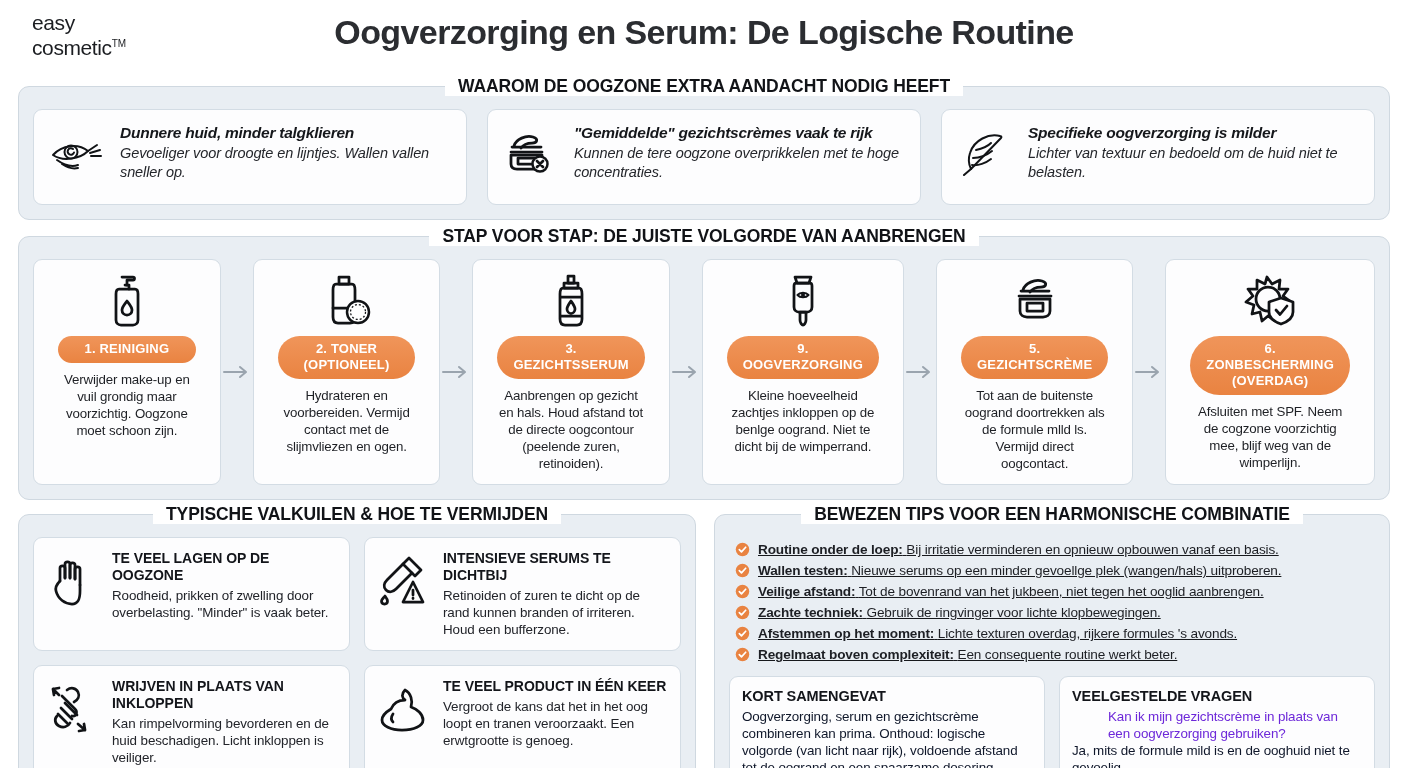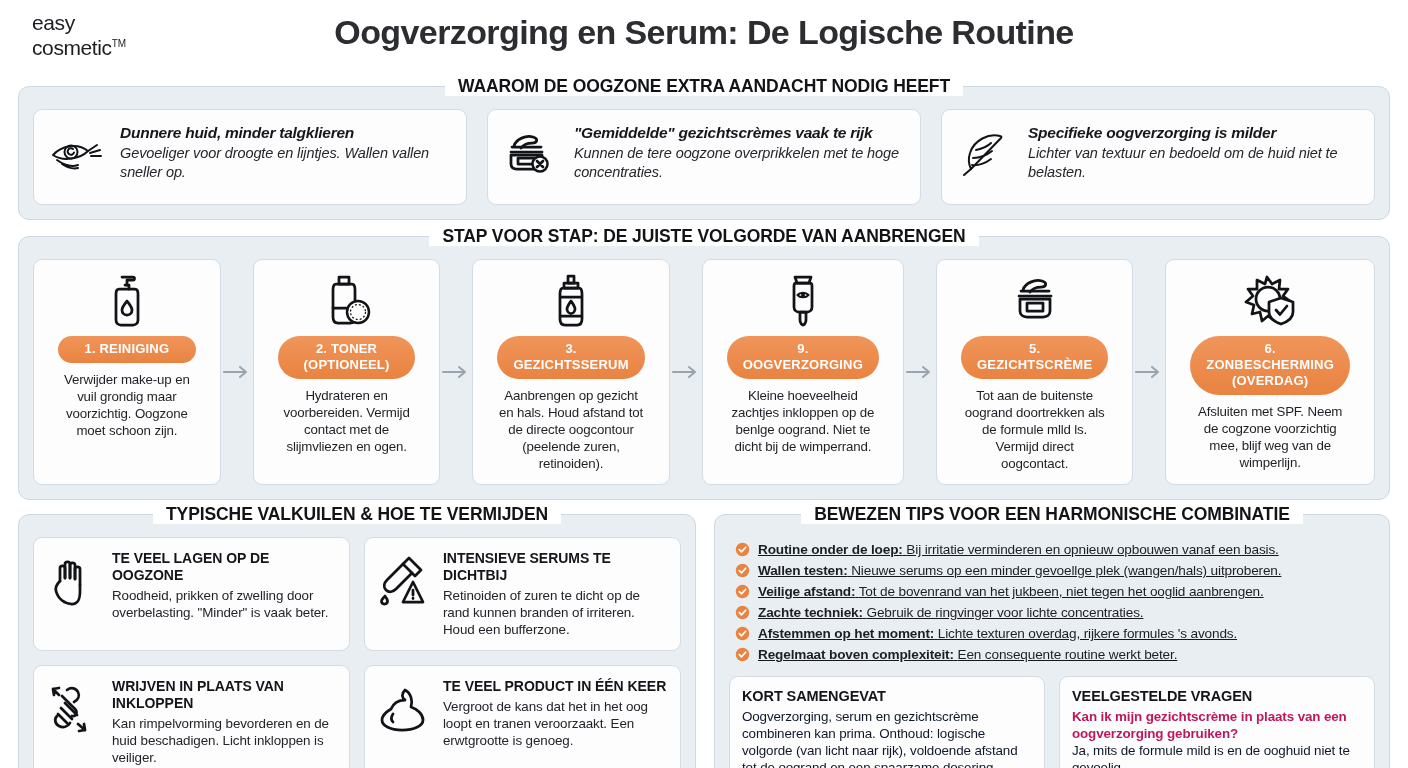--- a/index.html
+++ b/index.html
@@ -143,21 +143,21 @@
   .tips li b { font-weight: 700; }
 
   .twocol { display: flex; gap: 14px; margin-top: 11px; }
   .twocol .card { flex: 1 1 0; padding: 10px 12px 11px; }
   .twocol h3 {
     font-size: 14.5px; line-height: 19px; font-weight: 700;
     letter-spacing: -0.1px; text-transform: uppercase; color: #13151a;
     margin-bottom: 2px;
   }
   .twocol p { font-size: 13.4px; line-height: 17px; color: #0f172a; letter-spacing: -0.12px; }
-  .twocol p.q { font-weight: 700; color: #be185d; }
+  .twocol p.q { font-weight: 400; color: #6d28d9; margin-left: 36px; }
 
   svg { display: block; }
   .stk { fill: none; stroke: #111316; stroke-width: 5.5; stroke-linecap: round; stroke-linejoin: round; }
   .stk-t { fill: none; stroke: #111316; stroke-width: 4; stroke-linecap: round; stroke-linejoin: round; }
 </style>
 </head>
 <body>
 
 <div class="page">
 
@@ -461,21 +461,21 @@
             </span>
             <span><b>Veilige afstand:</b> <span>Tot de bovenrand van het jukbeen, niet tegen het ooglid aanbrengen.</span></span>
           </li>
           <li>
             <span class="chk">
               <svg width="15" height="15" viewBox="0 0 16 16">
                   <circle cx="8" cy="8" r="7.2" fill="#e98341"></circle>
                   <path d="M4.6 8.2 L6.9 10.5 L11.4 5.6" fill="none" stroke="#ffffff" stroke-width="1.8" stroke-linecap="round" stroke-linejoin="round"></path>
                 </svg>
             </span>
-            <span><b>Zachte techniek:</b> <span>Gebruik de ringvinger voor lichte concentraties.</span></span>
+            <span><b>Zachte techniek:</b> <span>Gebruik de ringvinger voor lichte klopbewegingen.</span></span>
           </li>
           <li>
             <span class="chk">
               <svg width="15" height="15" viewBox="0 0 16 16">
                   <circle cx="8" cy="8" r="7.2" fill="#e98341"></circle>
                   <path d="M4.6 8.2 L6.9 10.5 L11.4 5.6" fill="none" stroke="#ffffff" stroke-width="1.8" stroke-linecap="round" stroke-linejoin="round"></path>
                 </svg>
             </span>
             <span><b>Afstemmen op het moment:</b> <span>Lichte texturen overdag, rijkere formules 's avonds.</span></span>
           </li>

